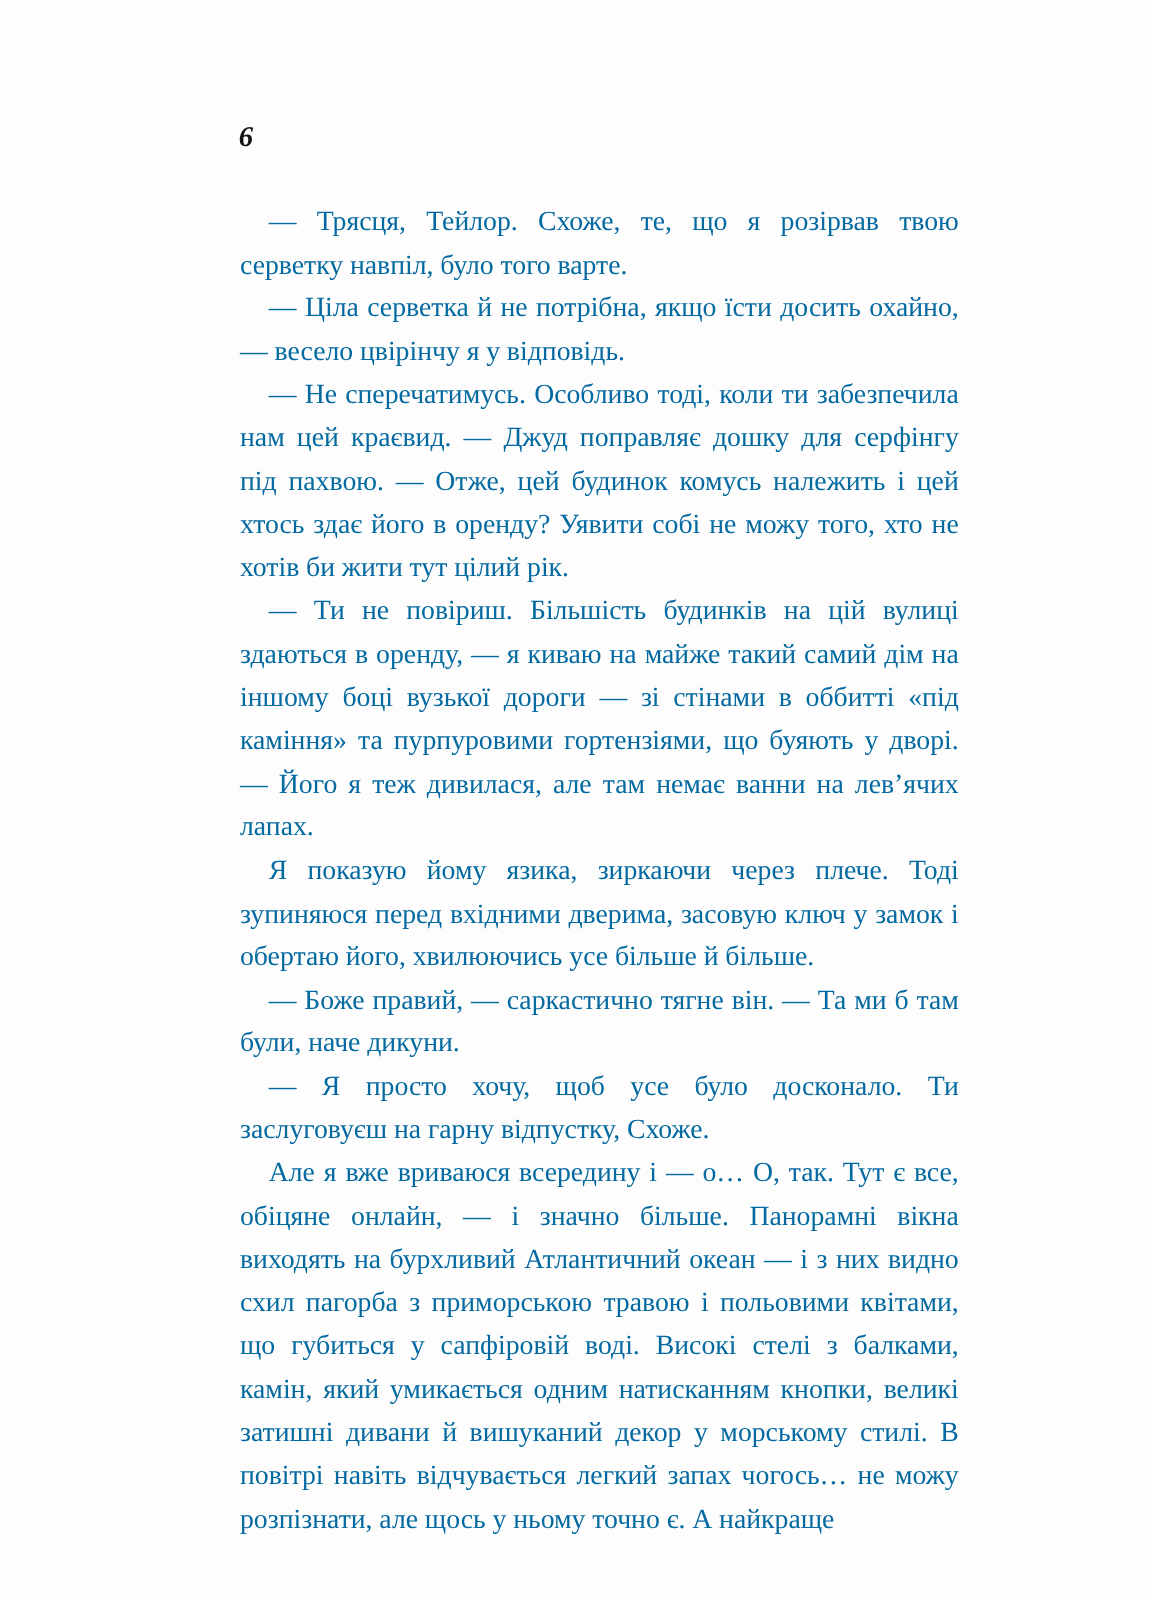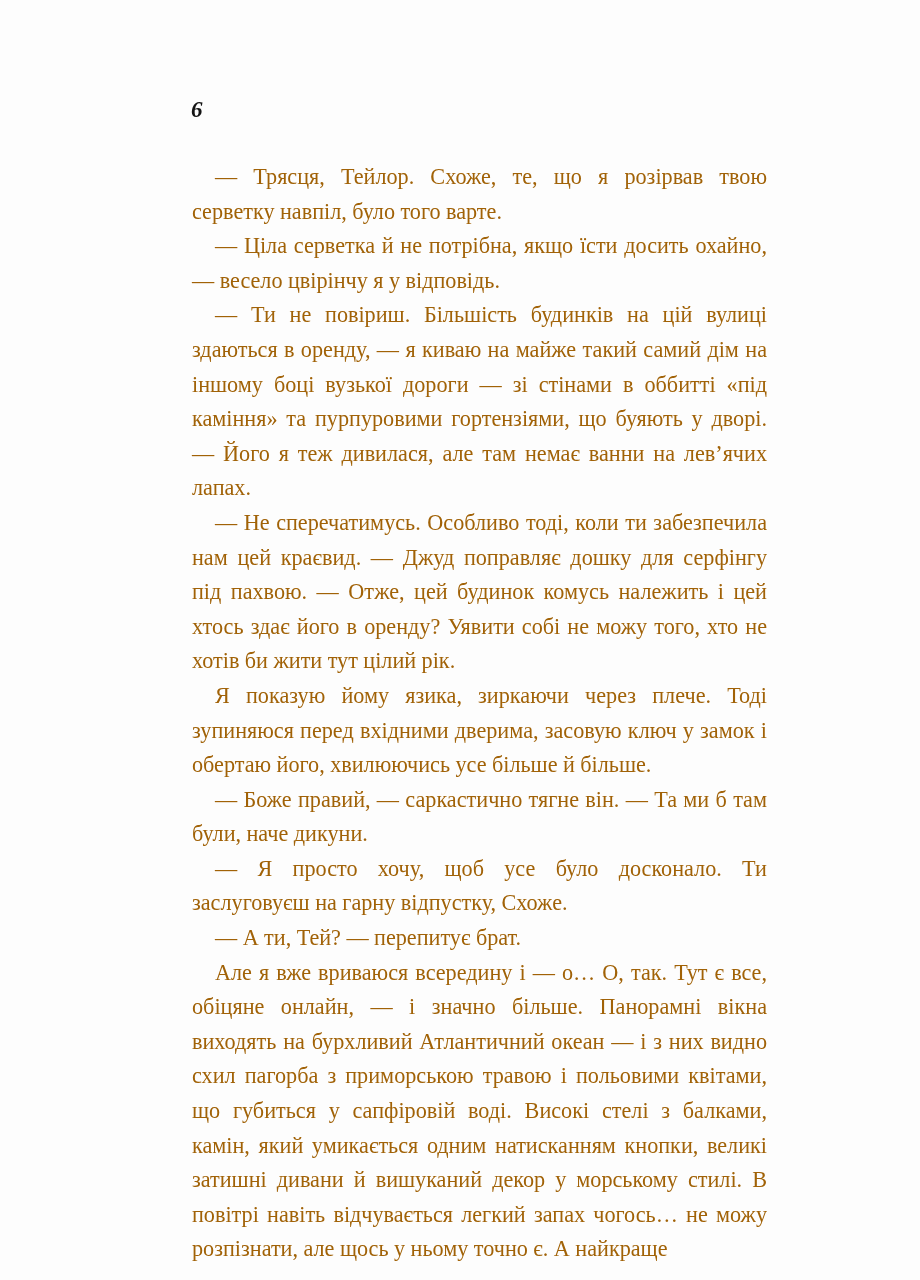--- a/index.html
+++ b/index.html
@@ -44,39 +44,38 @@
     top: 160px;
     width: 575px;
   }
   p.para {
     margin: 0;
     font-size: 22.2px;
     line-height: 34.6px;
     text-align: justify;
     text-align-last: left;
     text-indent: 23px;
-    color: #a16207;
+    color: #0369a1;
     font-kerning: normal;
     hyphens: manual;
     -webkit-hyphens: manual;
     word-spacing: -0.1px;
   }
 </style>
 </head>
 <body>
 
 <div class="page">
 
   <div class="folio">6</div>
 
   <div class="textblock">
     <p class="para">— Трясця, Тейлор. Схоже, те, що я розірвав твою серветку навпіл, було того варте.</p>
     <p class="para">— Ціла серветка й не потрібна, якщо їсти досить охайно, — весело цвірінчу я у відповідь.</p>
+    <p class="para">— Не сперечатимусь. Особливо тоді, коли ти забезпечила нам цей краєвид. — Джуд поправляє дошку для серфінгу під пахвою. — Отже, цей будинок комусь належить і цей хтось здає його в оренду? Уявити собі не можу того, хто не хотів би жити тут цілий рік.</p>
     <p class="para">— Ти не повіриш. Більшість будинків на цій вулиці здаються в оренду, — я киваю на майже такий самий дім на іншому боці вузької дороги — зі стінами в оббитті «під каміння» та пурпуровими гортензіями, що буяють у дворі. — Його я теж дивилася, але там немає ванни на лев’ячих лапах.</p>
-    <p class="para">— Не сперечатимусь. Особливо тоді, коли ти забезпечила нам цей краєвид. — Джуд поправляє дошку для серфінгу під пахвою. — Отже, цей будинок комусь належить і цей хтось здає його в оренду? Уявити собі не можу того, хто не хотів би жити тут цілий рік.</p>
     <p class="para">Я показую йому язика, зиркаючи через плече. Тоді зупиняюся перед вхідними дверима, засовую ключ у замок і обертаю його, хвилюючись усе більше й більше.</p>
     <p class="para">— Боже правий, — саркастично тягне він. — Та ми б там були, наче дикуни.</p>
     <p class="para">— Я просто хочу, щоб усе було досконало. Ти заслуговуєш на гарну відпустку, Схоже.</p>
-    <p class="para">— А ти, Тей? — перепитує брат.</p>
     <p class="para">Але я вже вриваюся всередину і — о… О, так. Тут є все, обіцяне онлайн, — і значно більше. Панорамні вікна виходять на бурхливий Атлантичний океан — і з них видно схил пагорба з приморською травою і польовими квітами, що губиться у сапфіровій воді. Високі стелі з балками, камін, який умикається одним натисканням кнопки, великі затишні дивани й вишуканий декор у морському стилі. В повітрі навіть відчувається легкий запах чогось…  не можу розпізнати, але щось у ньому точно є. А найкраще</p>
   </div>
 
 </div>
 
 </body></html>

